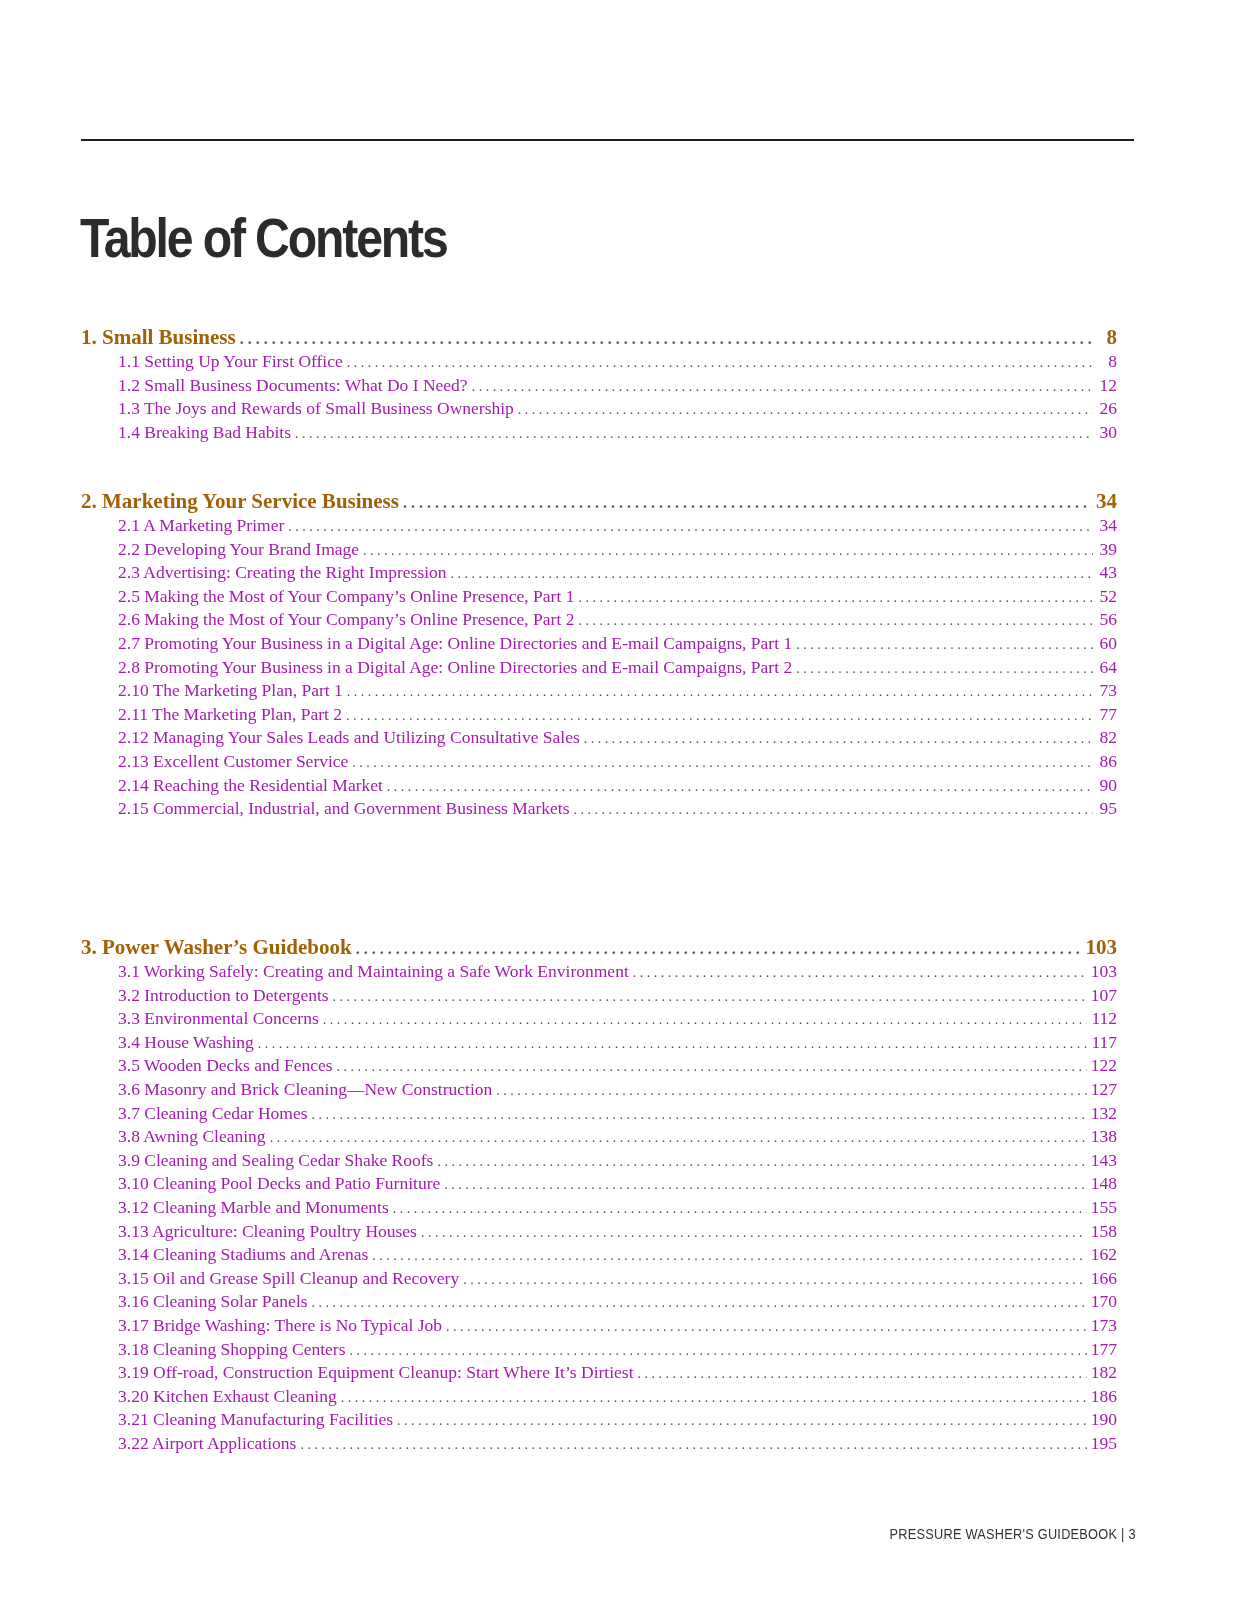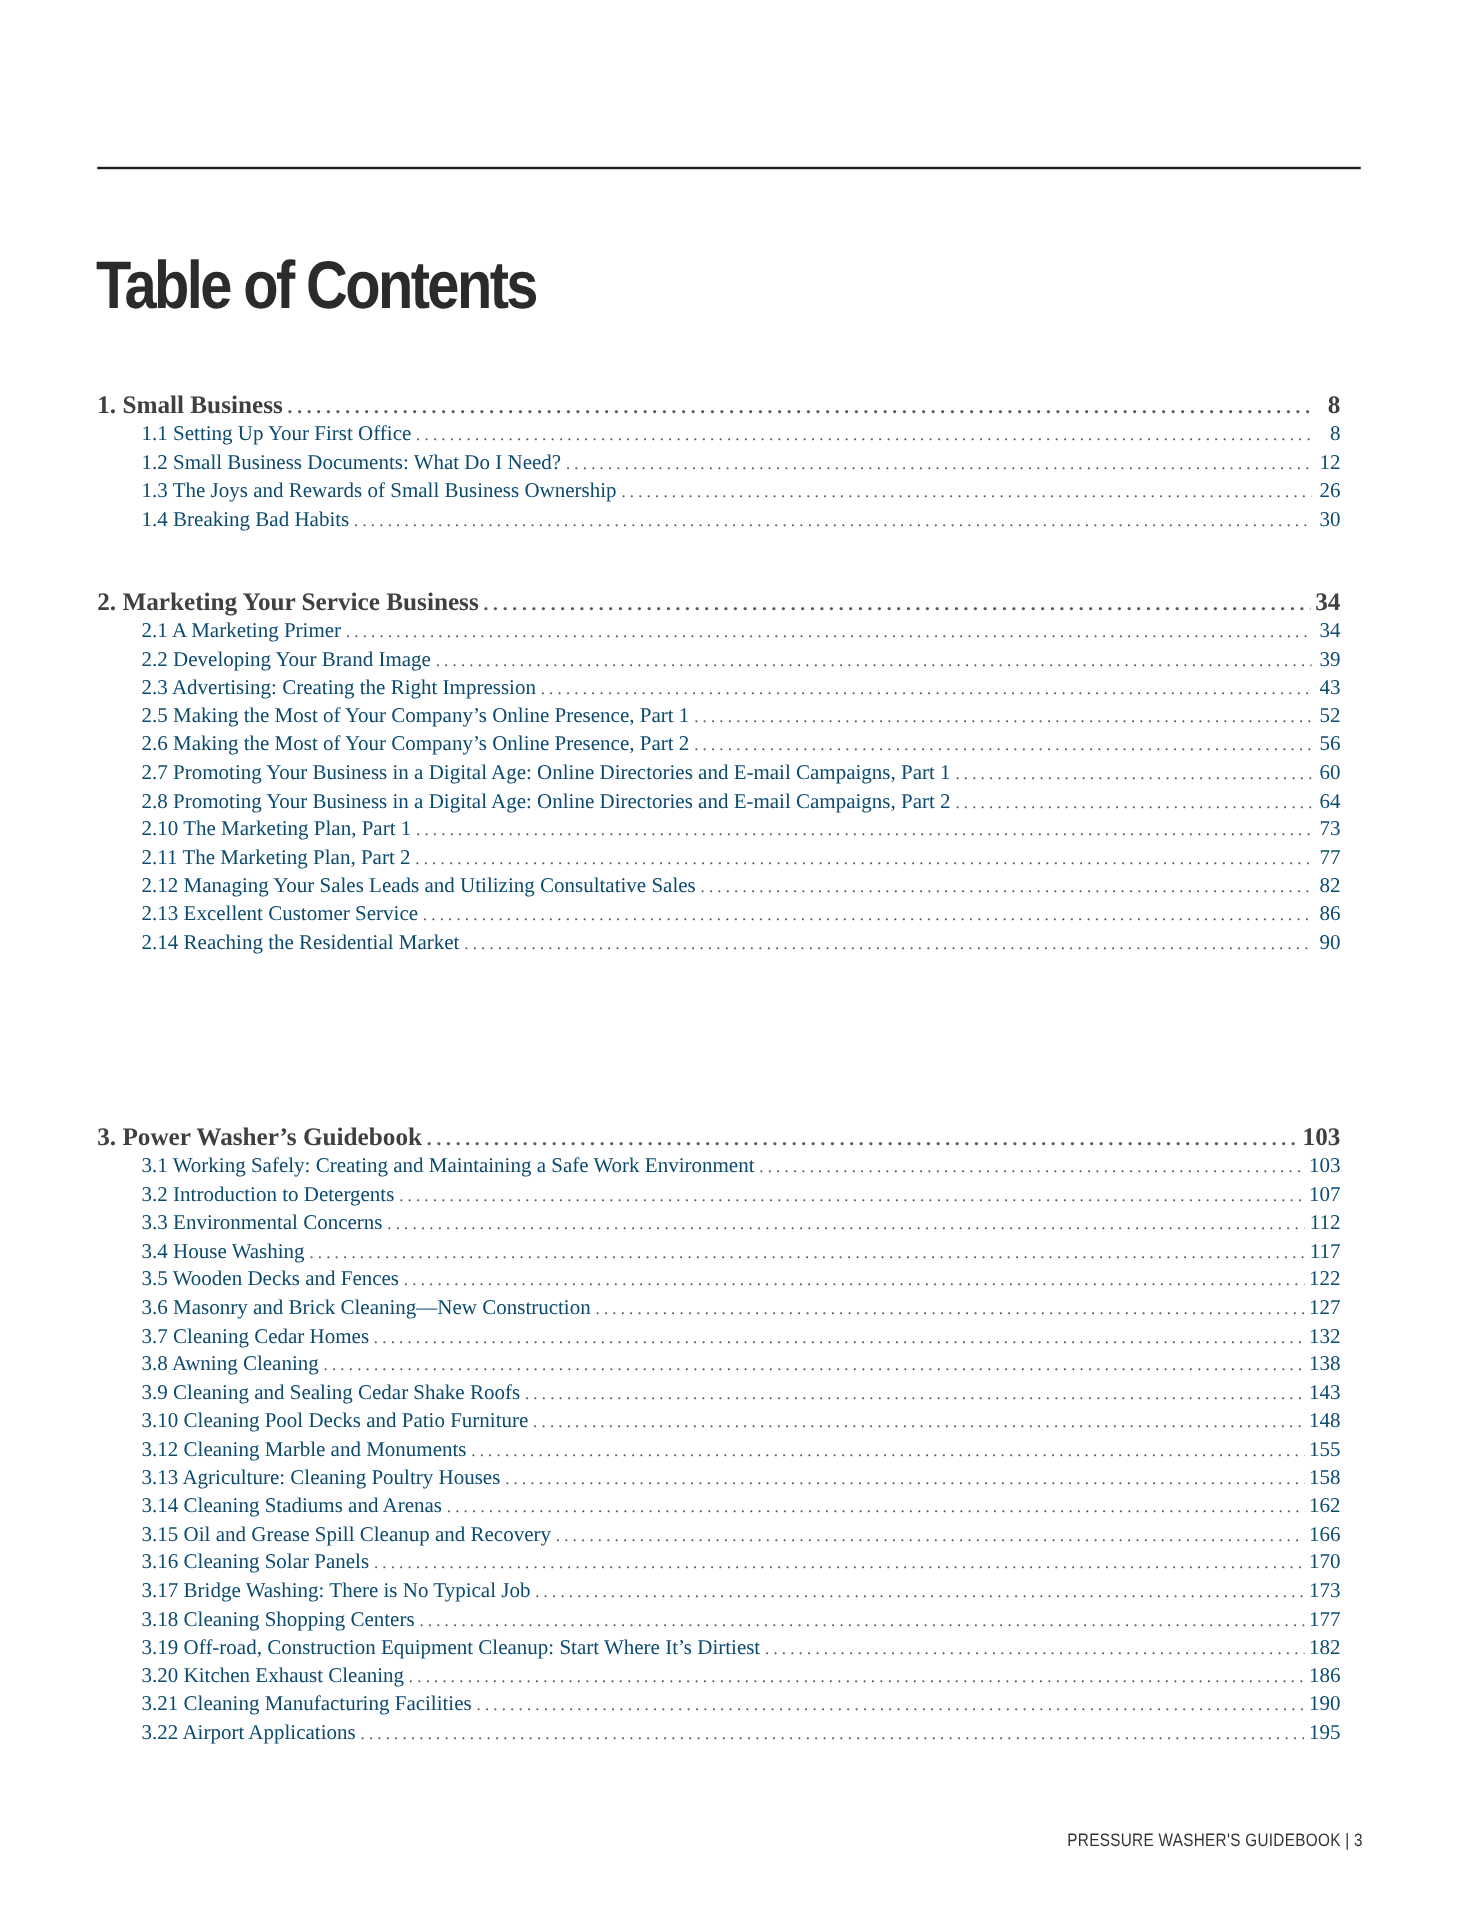--- a/index.html
+++ b/index.html
@@ -17,23 +17,23 @@
       font-size: 56px; letter-spacing: -2.5px; color: #2b2b2b;
       transform: scaleX(0.86); transform-origin: left top; line-height: 64px;
     }
     .toc {
       position: absolute; left: 81px; top: 0; width: 1036px;
       font-family: "Liberation Serif", serif;
     }
     .section { position: absolute; left: 0; width: 1036px; }
     .row {
       display: flex; align-items: baseline; height: 23.6px; white-space: nowrap;
-      font-size: 17.5px; color: #0c4a6e;
-    }
-    .row.head { font-size: 21px; font-weight: bold; color: #404040; height: 26px; margin-bottom: 0px; }
+      font-size: 17.5px; color: #a21caf;
+    }
+    .row.head { font-size: 21px; font-weight: bold; color: #a16207; height: 26px; margin-bottom: 0px; }
     .row.sub { padding-left: 37px; }
     .row .label { flex: 0 0 auto; }
     .row .dots {
       flex: 1 1 auto; overflow: hidden; margin: 0 4px; color: #555;
       letter-spacing: 3.2px; font-size: 14px;
     }
     .row.head .dots { letter-spacing: 3.5px; font-size: 16px; font-weight: bold; }
     .row .dots::before {
       content: ". . . . . . . . . . . . . . . . . . . . . . . . . . . . . . . . . . . . . . . . . . . . . . . . . . . . . . . . . . . . . . . . . . . . . . . . . . . . . . . . . . . . . . . . . . . . . . . . . . . . . . . . . . . . . . . . . . . . . . . . . . . . . . . . . . . . . . . . . . . . . . . . . . . . . . . . . . . . . . . . . . . . . . . . . . . . . . . . . . . . . . . . . . . . . . . . . . . . . . . . . . . . . . . . . . . . . . . . . .";
       letter-spacing: 0;
@@ -140,20 +140,25 @@
     <div class="row sub">
         <span class="label">2.13 Excellent Customer Service</span>
         <span class="dots"></span>
         <span class="page">86</span>
       </div>
     <div class="row sub">
         <span class="label">2.14 Reaching the Residential Market</span>
         <span class="dots"></span>
         <span class="page">90</span>
       </div>
+    <div class="row sub">
+        <span class="label">2.15 Commercial, Industrial, and Government Business Markets</span>
+        <span class="dots"></span>
+        <span class="page">95</span>
+      </div>
   </div>
 
   <div class="section" style="top:935px;">
     <div class="row head">
       <span class="label">3. Power Washer’s Guidebook</span>
       <span class="dots"></span>
       <span class="page">103</span>
     </div>
     <div class="row sub">
         <span class="label">3.1 Working Safely: Creating and Maintaining a Safe Work Environment</span>

